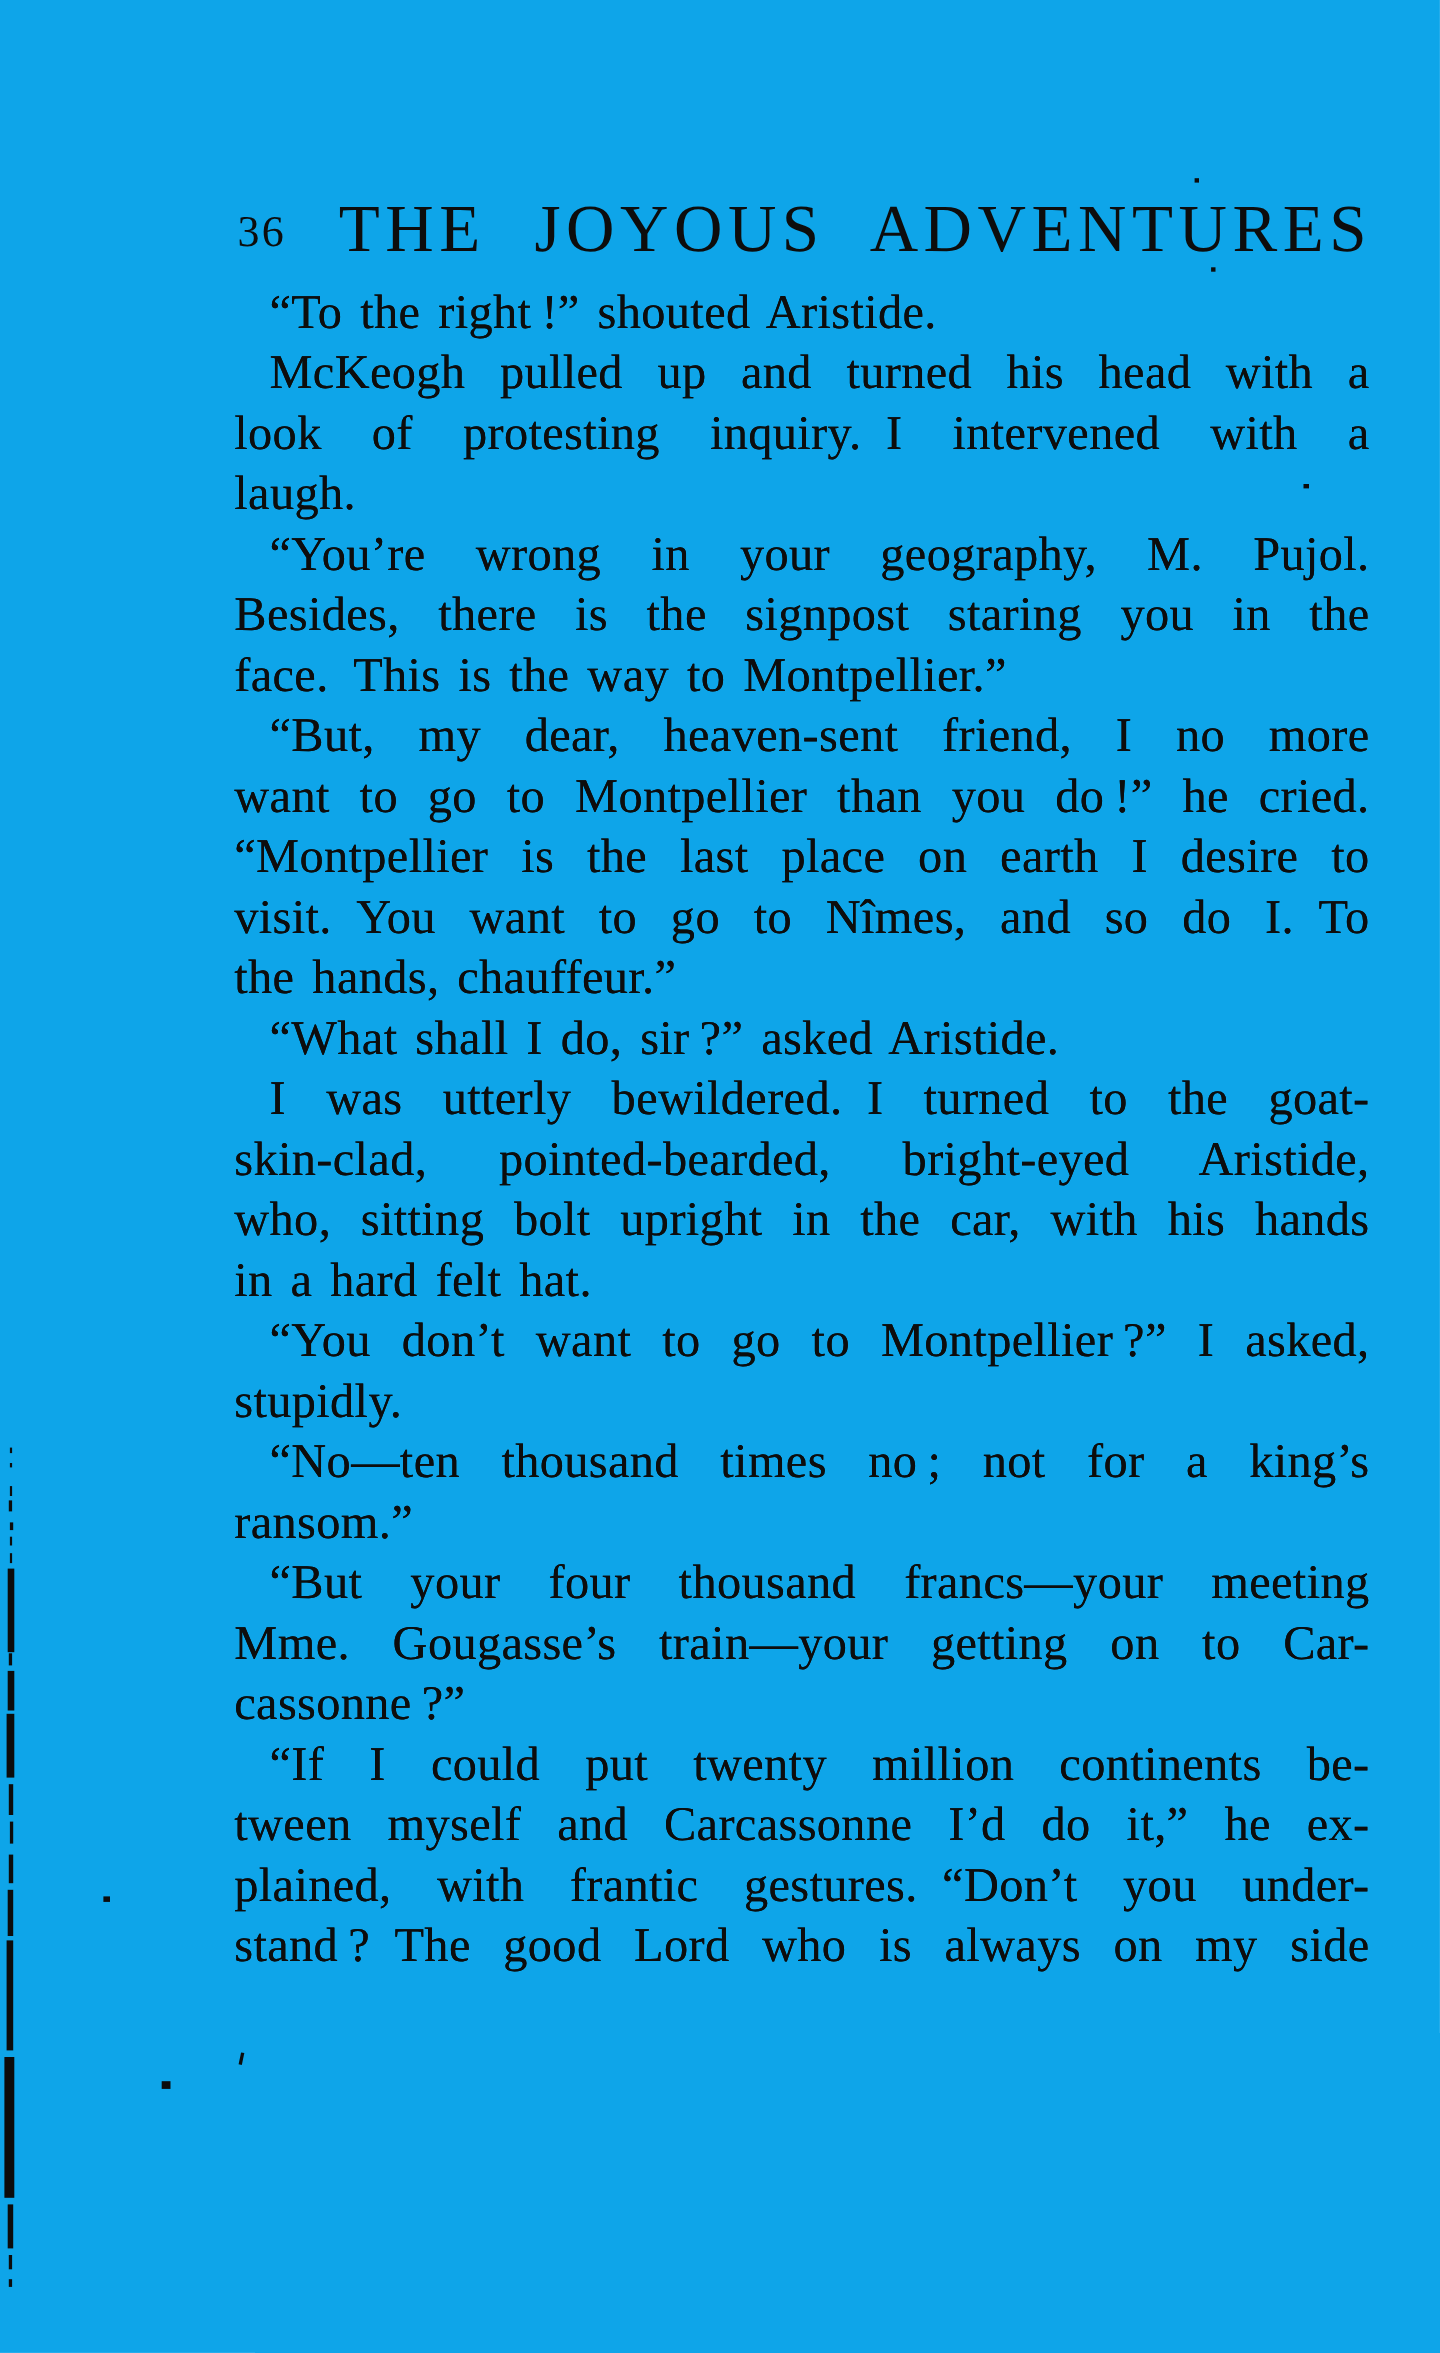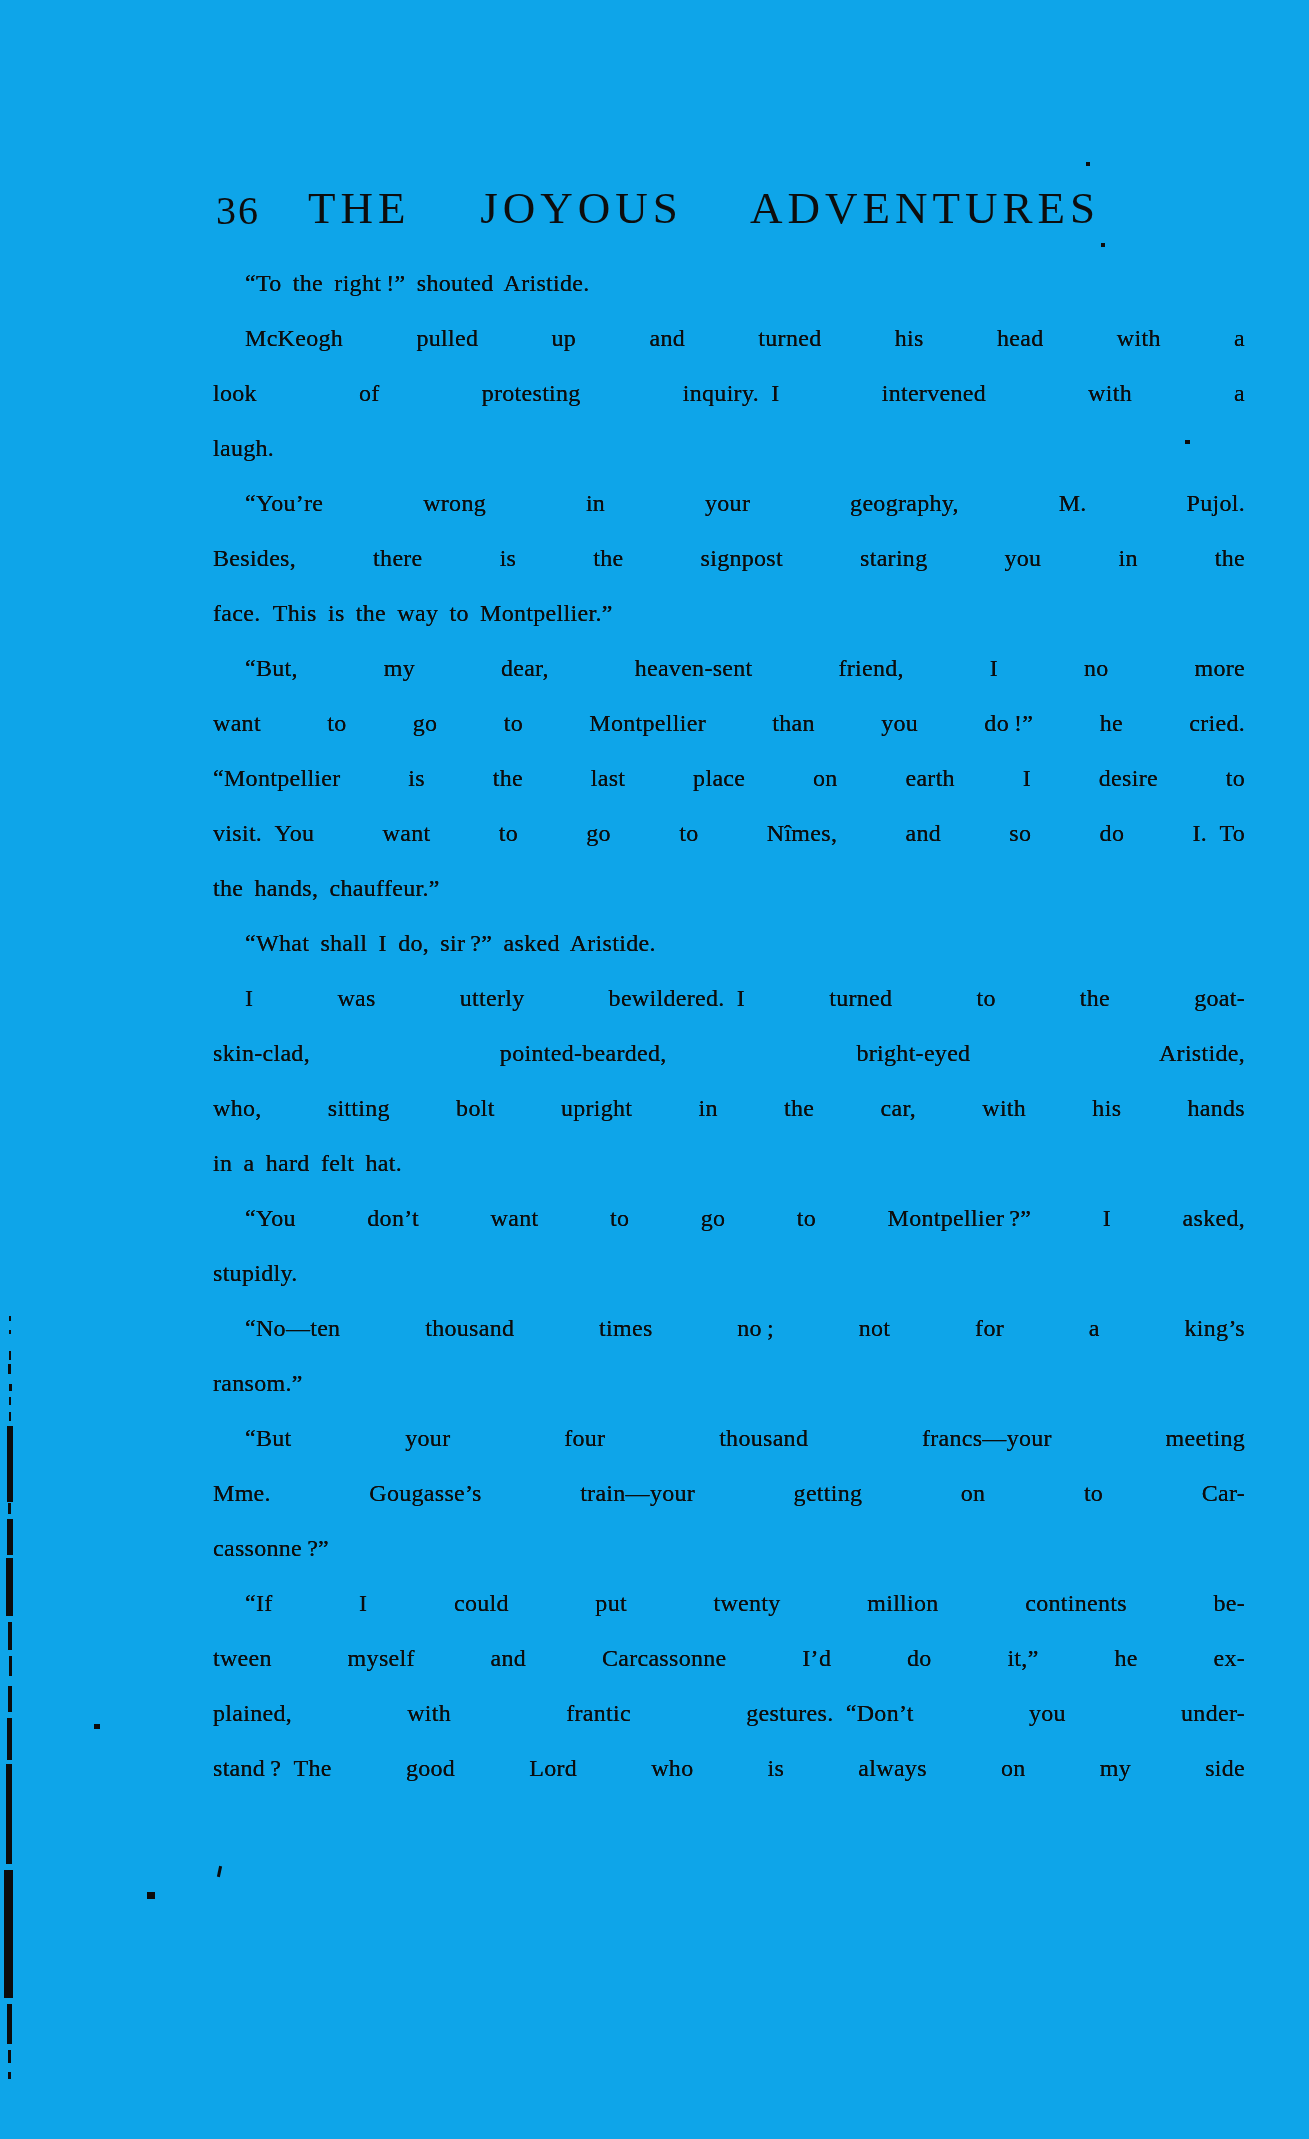--- a/index.html
+++ b/index.html
@@ -11,32 +11,32 @@
     font-family:"Liberation Serif","DejaVu Serif",serif;
     color:#0d0d0d;
   }
   
   #folio{
     position:absolute;left:216px;top:191px;
     font-size:40px;line-height:40px;letter-spacing:2px;
   }
   #running-title{
     position:absolute;left:308px;top:186px;width:792px;
-    font-size:45px;line-height:45px;
+    font-size:61px;line-height:45px;
     letter-spacing:5px;word-spacing:24px;
     text-align:justify;text-align-last:justify;
     white-space:nowrap;
   }
   
   #text-block{
     position:absolute;left:213px;top:256px;width:1032px;
   }
   .line{
     height:55px;line-height:55px;
-    font-size:24px;
+    font-size:44px;
     word-spacing:5px;letter-spacing:0.3px;
     text-shadow:0 0 0.6px #0d0d0d;
     white-space:pre-wrap;
   }
   .line.indent{padding-left:32px;}
   .line.just{text-align:justify;text-align-last:justify;}
   
   .mark{position:absolute;background:#0c0c0c;}
 </style>
 </head>

